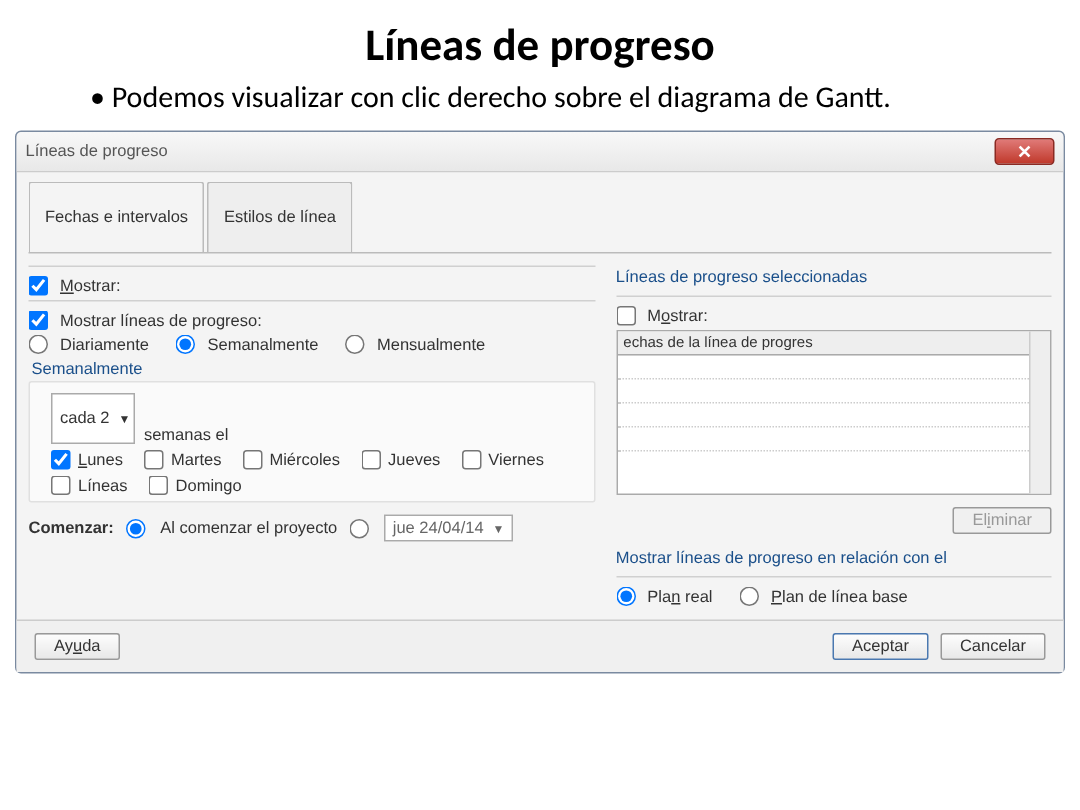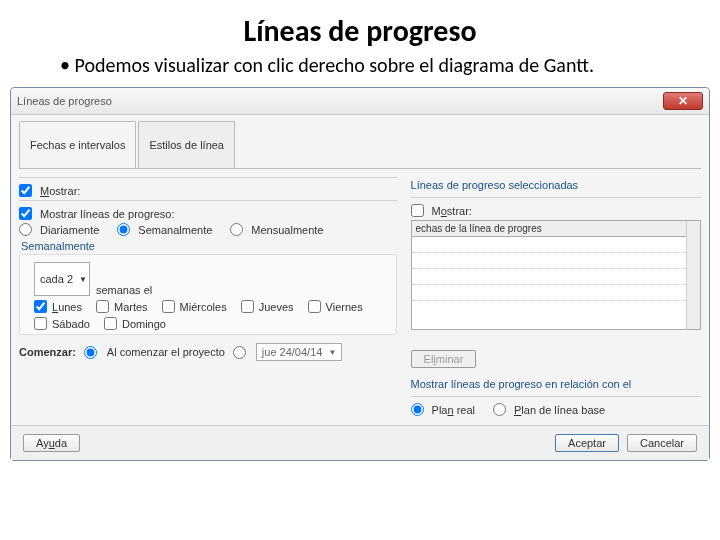--- a/index.html
+++ b/index.html
@@ -115,21 +115,21 @@
   .scrollbar { width: 14px; background: #eee; border-left: 1px solid #ccc; }
   .btn {
     display: inline-block;
     padding: 2px 12px;
     border: 1px solid #999;
     border-radius: 2px;
     background: linear-gradient(#fdfdfd,#e8e8e8);
     color: #333;
   }
   .btn.disabled { color: #999; background: #f0f0f0; }
-  .right-actions { margin-top: 20px; }
+  .right-actions { text-align: right; margin-top: 8px; }
   .bottom {
     display: flex; justify-content: space-between;
     padding: 8px 12px; border-top: 1px solid #ccc;
     background: #f0f0f0;
   }
   .bottom-right { display: flex; gap: 8px; }
   .btn.primary { border-color: #4a78b0; text-align: center; }
 </style>
 </head>
 <body>
@@ -197,21 +197,21 @@
           <span class="day">
               <input type="checkbox" style="">
               <label>Jueves</label>
             </span>
           <span class="day">
               <input type="checkbox" style="">
               <label>Viernes</label>
             </span>
           <span class="day">
               <input type="checkbox" style="">
-              <label>Sábado</label>
+              <label>Líneas</label>
             </span>
           <span class="day">
               <input type="checkbox" style="">
               <label>Domingo</label>
             </span>
         </div>
       </div>
 
       <div class="begin-row">
         <strong>Comenzar:</strong>

